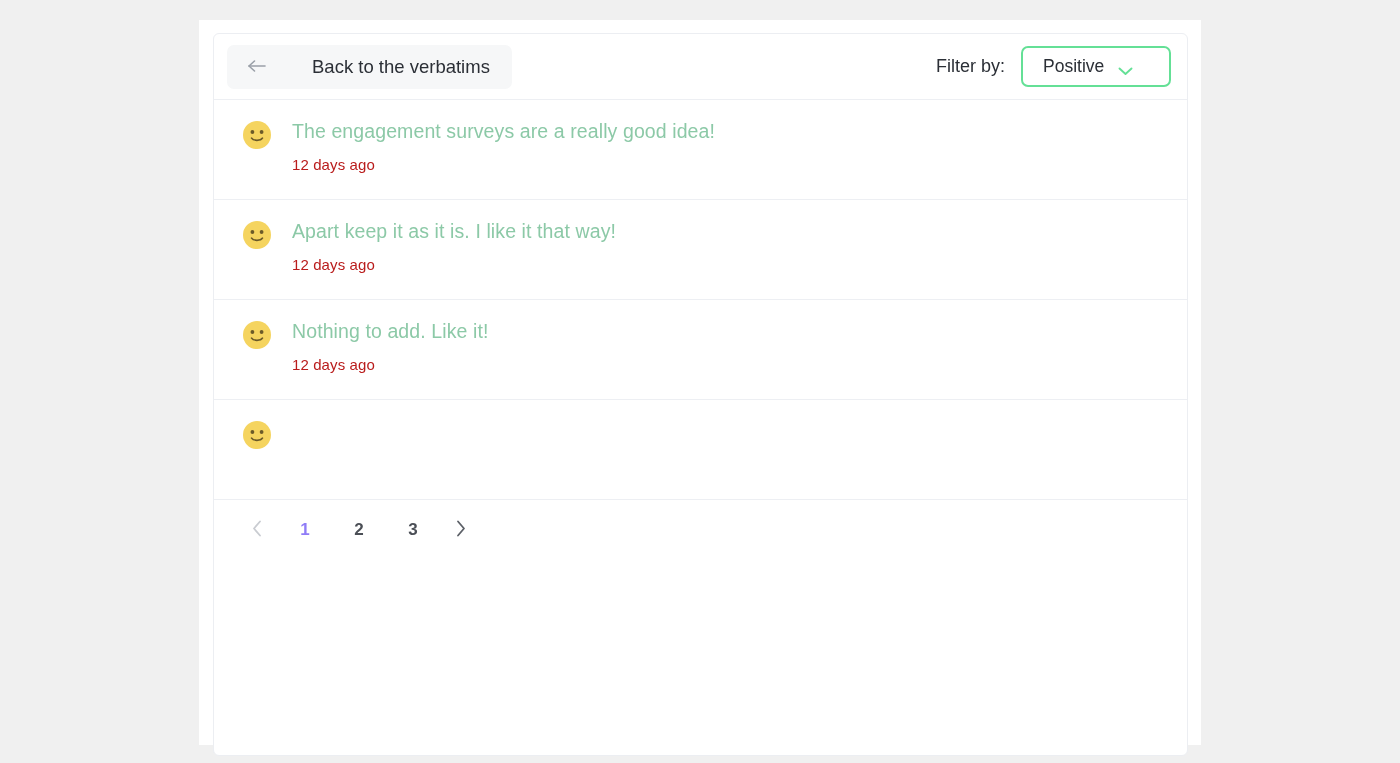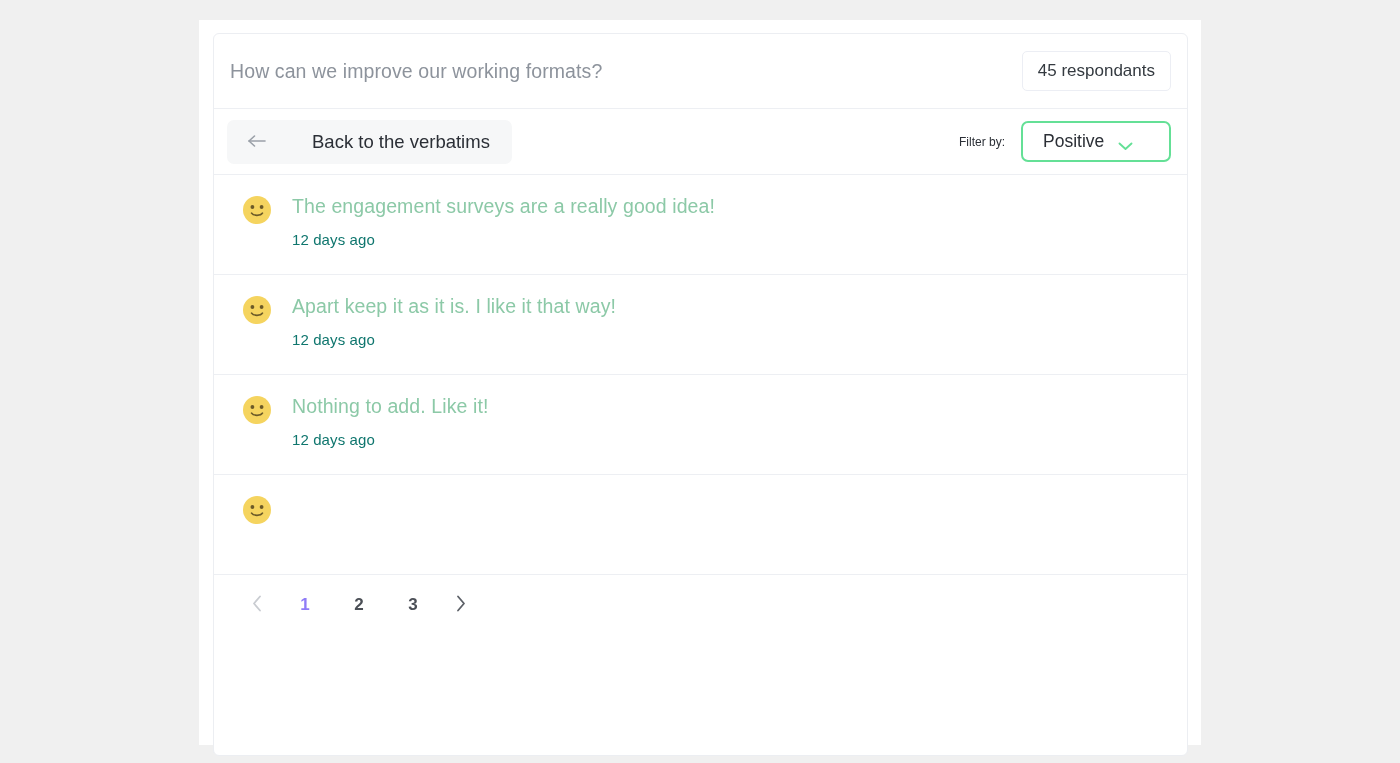--- a/index.html
+++ b/index.html
@@ -97,21 +97,21 @@
     white-space: nowrap;
     margin-left: 33px;
   }
 
   .filter-wrap {
     display: flex;
     align-items: center;
     gap: 16px;
   }
   .filter-label {
-    font-size: 12px;
+    font-size: 18px;
     color: #2b2f36;
     white-space: nowrap;
   }
   .filter-select {
     display: inline-flex;
     align-items: center;
     gap: 14px;
     border: 2px solid #64e096;
     border-radius: 7px;
     background: #ffffff;
@@ -156,21 +156,21 @@
     padding-top: 1px;
   }
   .verbatim-text {
     font-size: 19.5px;
     color: #8cc9a7;
     line-height: 1.25;
     letter-spacing: 0.1px;
   }
   .verbatim-date {
     font-size: 15px;
-    color: #0f766e;
+    color: #b91c1c;
     letter-spacing: 0.1px;
   }
 
   
   .pagination {
     height: 60px;
     display: flex;
     align-items: center;
     gap: 0;
     padding-left: 22px;
@@ -195,24 +195,20 @@
     user-select: none;
   }
   .page-num.active { color: #8f7cf7; }
 </style>
 </head>
 <body>
 
 <div id="panel">
   <div id="card">
 
-    <div class="card-header">
-      <div class="card-title">How can we improve our working formats?</div>
-      <div class="respondants-badge">45 respondants</div>
-    </div>
 
     <div class="card-toolbar">
       <div class="back-btn">
         <span class="back-arrow">
           <svg width="20" height="14" viewBox="0 0 20 14" fill="none" aria-hidden="true">
             <path d="M2 7H18" stroke="#9aa0a8" stroke-width="1.6" stroke-linecap="round"></path>
             <path d="M7.5 2L2 7L7.5 12" stroke="#9aa0a8" stroke-width="1.6" stroke-linecap="round" stroke-linejoin="round"></path>
           </svg>
         </span>
         <span class="back-label">Back to the verbatims</span>

